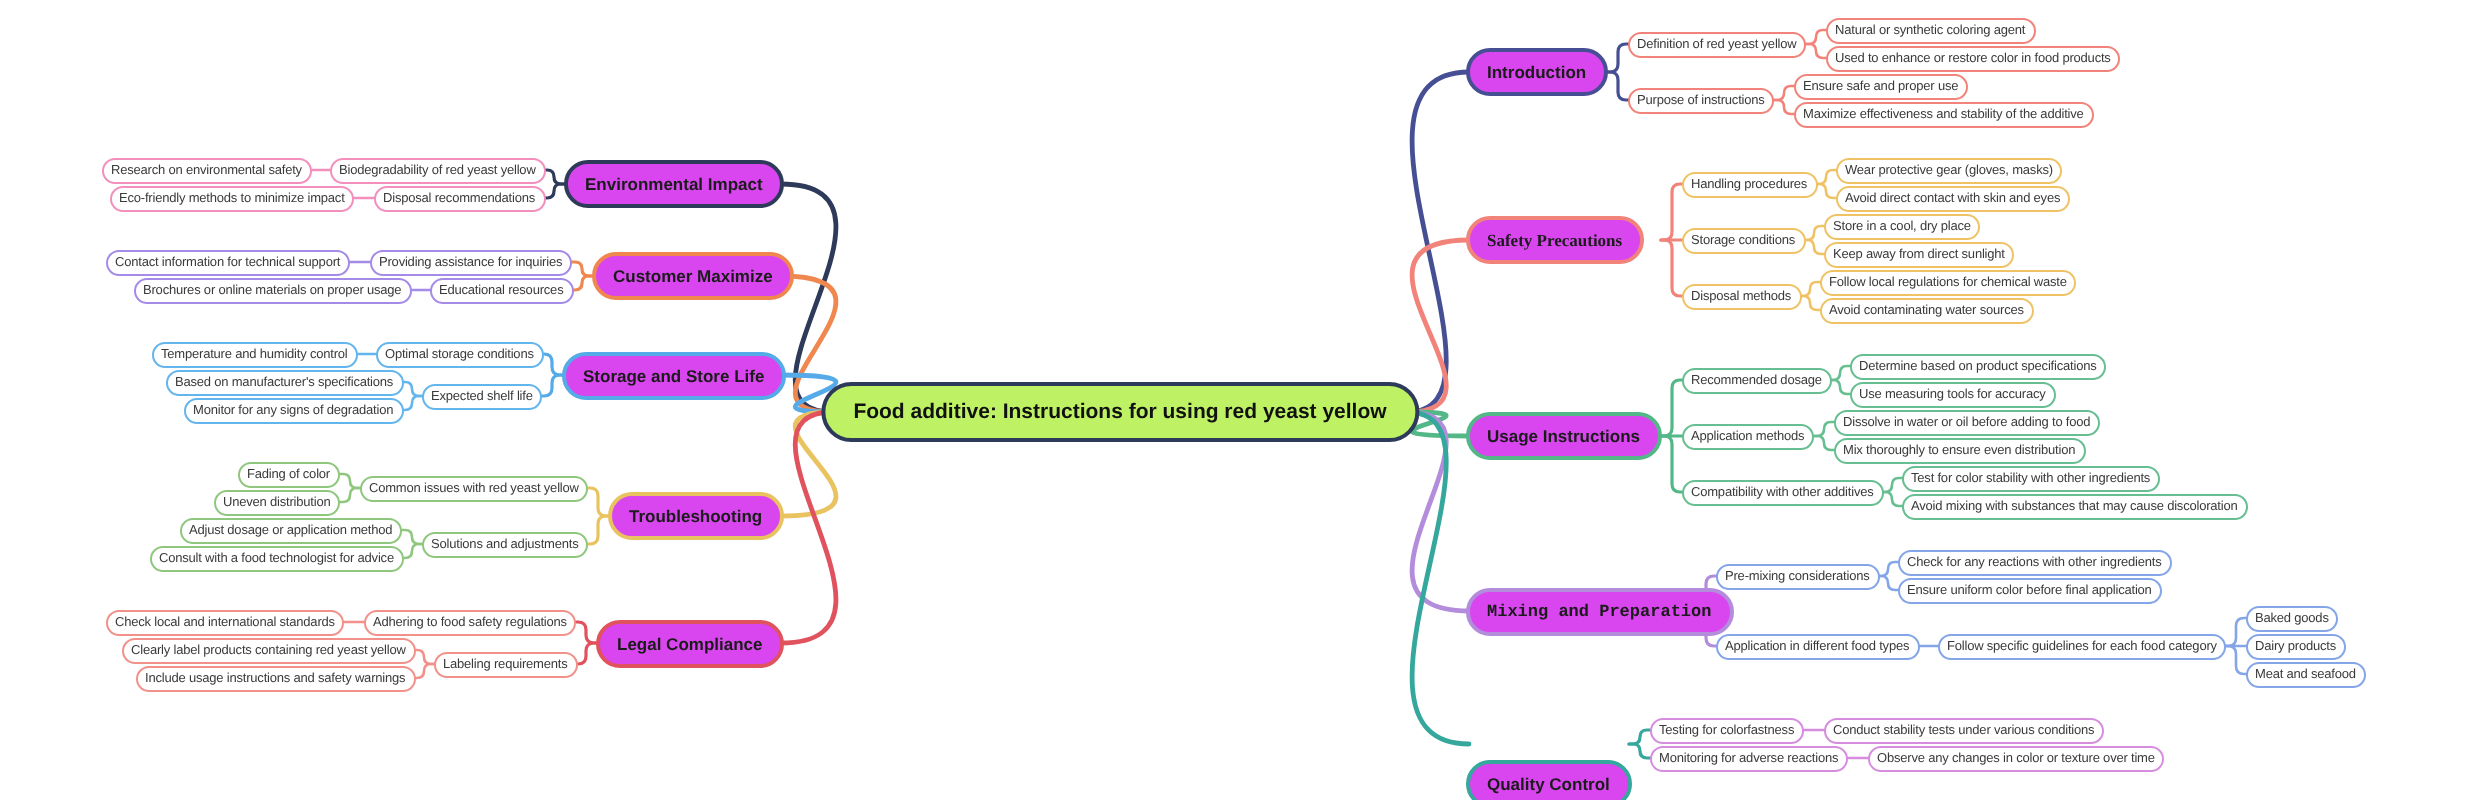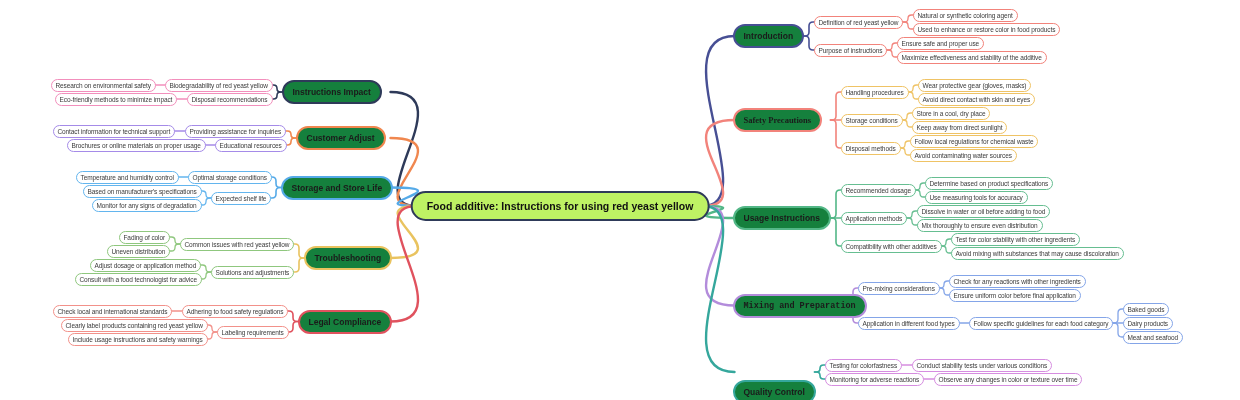--- a/index.html
+++ b/index.html
@@ -17,21 +17,21 @@
     color:#3a3a3a;
     font-size:6.5px;
     letter-spacing:-0.1px;
     line-height:9px;
     padding:1px 4px;
     white-space:nowrap;
     box-sizing:border-box;
     cursor:pointer;
   }
   #node-layer .node.l1{
-    background:#15803d;
+    background:#d946ef;
     border-width:2px;
     border-radius:12px;
     font-size:8.5px;
     font-weight:bold;
     letter-spacing:0;
     line-height:12px;
     padding:4px 9px;
     color:#1b1b1b;
   }
   .root{
@@ -152,26 +152,26 @@
       <div class="node" style="border-color: rgb(132, 165, 232); left: 857.5px; top: 316.5px;">Application in different food types</div>
       <div class="node" style="border-color: rgb(132, 165, 232); left: 968.5px; top: 316.5px;">Follow specific guidelines for each food category</div>
       <div class="node" style="border-color: rgb(132, 165, 232); left: 1122.5px; top: 302.5px;">Baked goods</div>
       <div class="node" style="border-color: rgb(132, 165, 232); left: 1122.5px; top: 316.5px;">Dairy products</div>
       <div class="node" style="border-color: rgb(132, 165, 232); left: 1122.5px; top: 330.5px;">Meat and seafood</div>
       <div class="node l1" style="border-color: rgb(53, 167, 156); left: 732.5px; top: 380px;">Quality Control</div>
       <div class="node" style="border-color: rgb(214, 141, 224); left: 824.5px; top: 358.5px;">Testing for colorfastness</div>
       <div class="node" style="border-color: rgb(214, 141, 224); left: 911.5px; top: 358.5px;">Conduct stability tests under various conditions</div>
       <div class="node" style="border-color: rgb(214, 141, 224); left: 824.5px; top: 372.5px;">Monitoring for adverse reactions</div>
       <div class="node" style="border-color: rgb(214, 141, 224); left: 933.5px; top: 372.5px;">Observe any changes in color or texture over time</div>
-      <div class="node l1" style="border-color: rgb(46, 58, 89); left: 281.5px; top: 80px;">Instructions Impact</div>
+      <div class="node l1" style="border-color: rgb(46, 58, 89); left: 281.5px; top: 80px;">Environmental Impact</div>
       <div class="node" style="border-color: rgb(242, 143, 188); left: 164.5px; top: 78.5px;">Biodegradability of red yeast yellow</div>
       <div class="node" style="border-color: rgb(242, 143, 188); left: 50.5px; top: 78.5px;">Research on environmental safety</div>
       <div class="node" style="border-color: rgb(242, 143, 188); left: 186.5px; top: 92.5px;">Disposal recommendations</div>
       <div class="node" style="border-color: rgb(242, 143, 188); left: 54.5px; top: 92.5px;">Eco-friendly methods to minimize impact</div>
-      <div class="node l1" style="border-color: rgb(240, 135, 79); left: 295.5px; top: 126px;">Customer Adjust</div>
+      <div class="node l1" style="border-color: rgb(240, 135, 79); left: 295.5px; top: 126px;">Customer Maximize</div>
       <div class="node" style="border-color: rgb(165, 139, 232); left: 184.5px; top: 124.5px;">Providing assistance for inquiries</div>
       <div class="node" style="border-color: rgb(165, 139, 232); left: 52.5px; top: 124.5px;">Contact information for technical support</div>
       <div class="node" style="border-color: rgb(165, 139, 232); left: 214.5px; top: 138.5px;">Educational resources</div>
       <div class="node" style="border-color: rgb(165, 139, 232); left: 66.5px; top: 138.5px;">Brochures or online materials on proper usage</div>
       <div class="node l1" style="border-color: rgb(85, 170, 232); left: 280.5px; top: 175.5px;">Storage and Store Life</div>
       <div class="node" style="border-color: rgb(99, 181, 238); left: 187.5px; top: 170.5px;">Optimal storage conditions</div>
       <div class="node" style="border-color: rgb(99, 181, 238); left: 75.5px; top: 170.5px;">Temperature and humidity control</div>
       <div class="node" style="border-color: rgb(99, 181, 238); left: 210.5px; top: 191.5px;">Expected shelf life</div>
       <div class="node" style="border-color: rgb(99, 181, 238); left: 82.5px; top: 184.5px;">Based on manufacturer's specifications</div>
       <div class="node" style="border-color: rgb(99, 181, 238); left: 91.5px; top: 198.5px;">Monitor for any signs of degradation</div>

